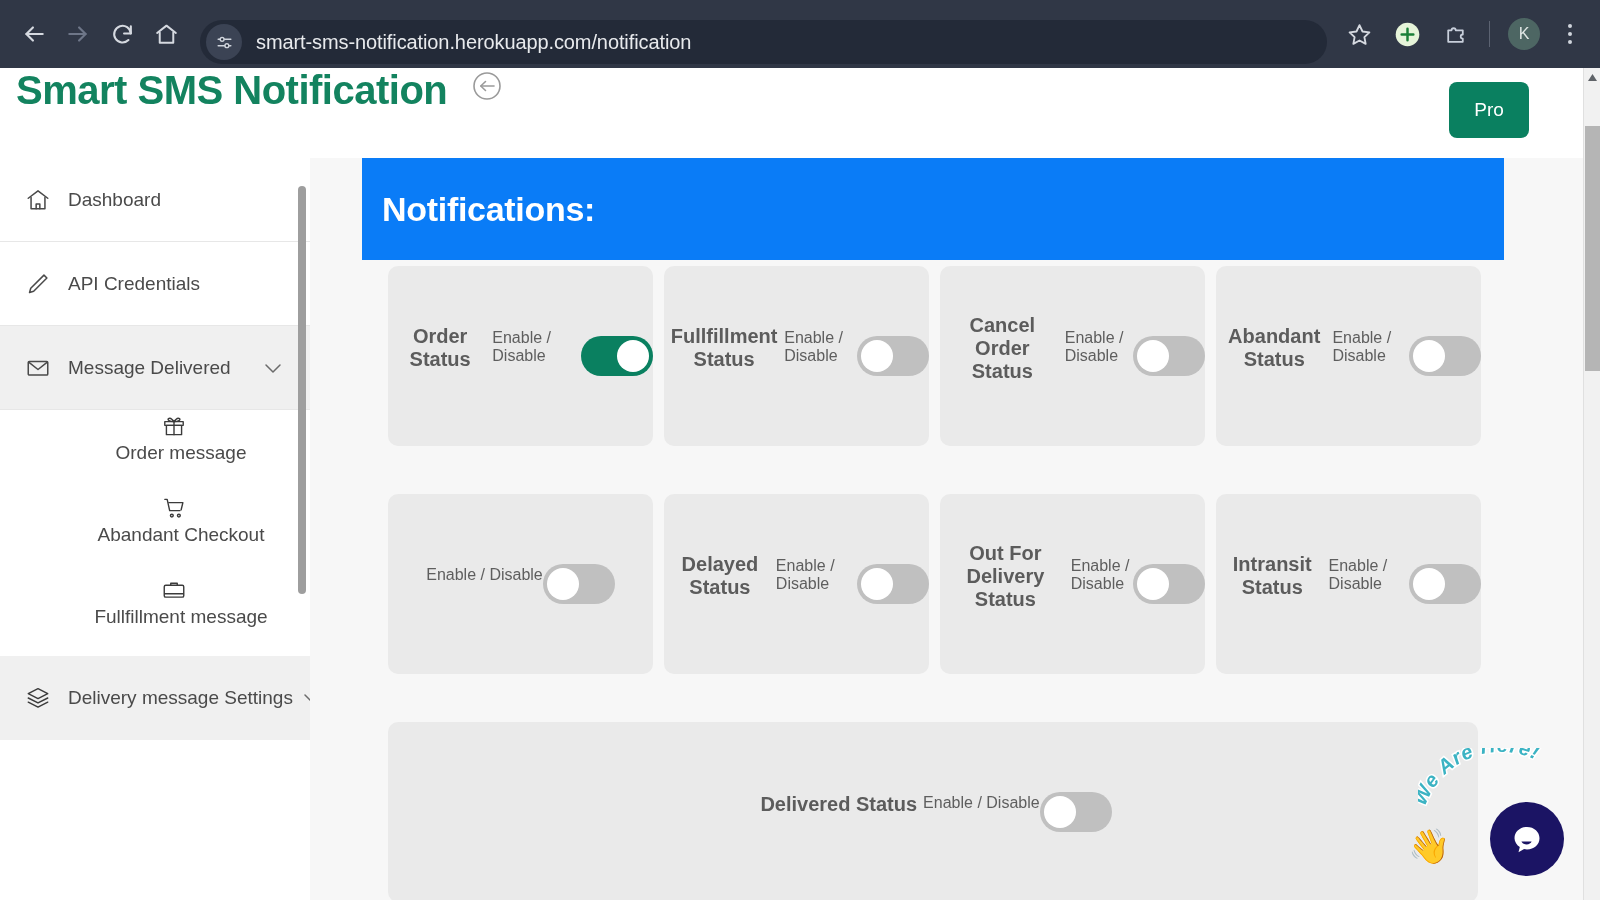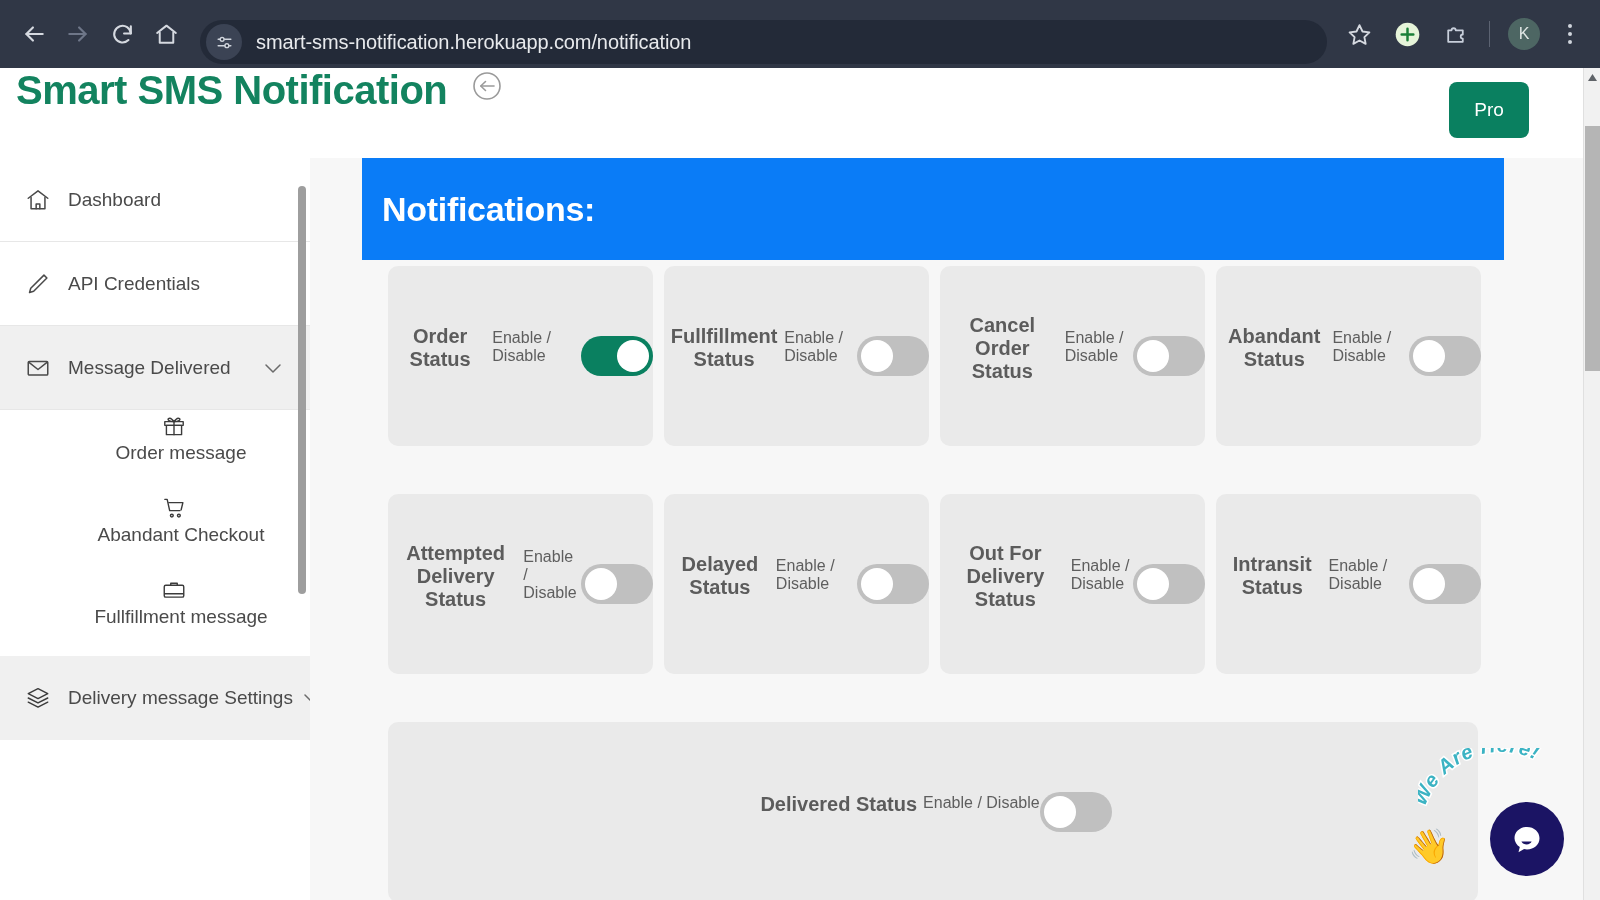--- a/index.html
+++ b/index.html
@@ -523,21 +523,20 @@
           </div>
         </div>
         <div class="card">
           <div class="card-title">Abandant Status</div>
           <div class="card-sub">Enable / Disable</div>
           <div class="toggle">
             <div class="knob"></div>
           </div>
         </div>
         <div class="card">
-          <div class="card-title">Attempted Delivery Status</div>
           <div class="card-sub">Enable / Disable</div>
           <div class="toggle">
             <div class="knob"></div>
           </div>
         </div>
         <div class="card">
           <div class="card-title">Delayed Status</div>
           <div class="card-sub">Enable / Disable</div>
           <div class="toggle">
             <div class="knob"></div>

